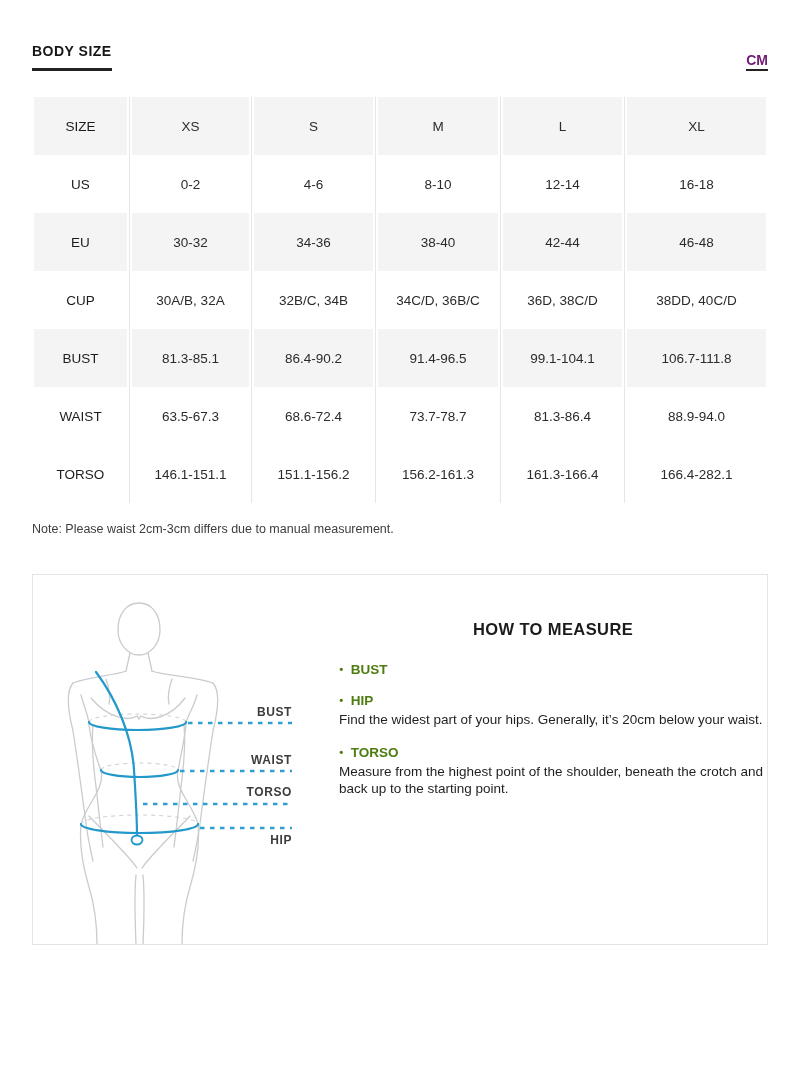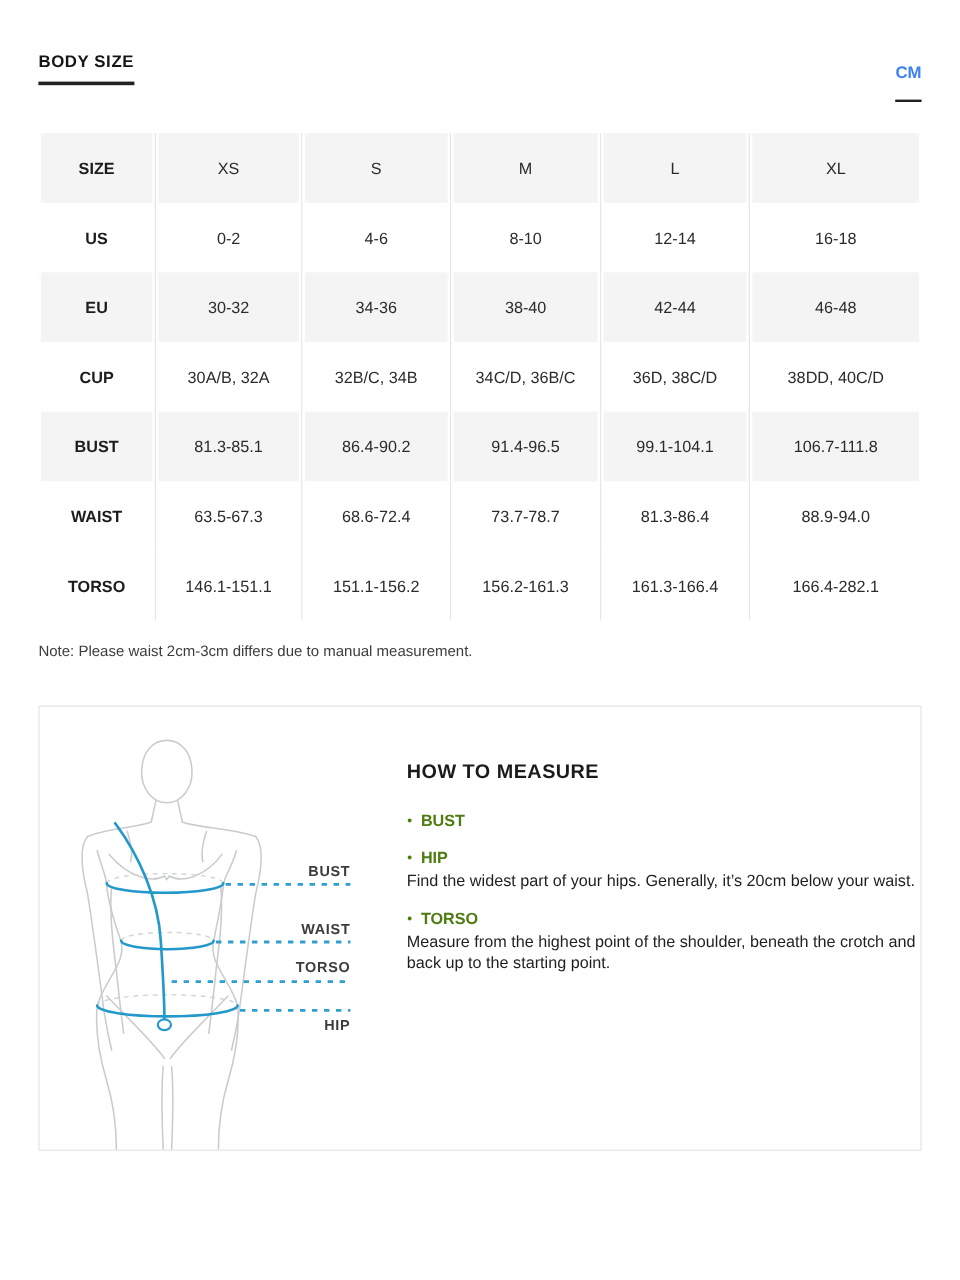--- a/index.html
+++ b/index.html
@@ -14,41 +14,41 @@
   }
   .page { padding:0 32px; }
 
   
   .page-header { display:flex; justify-content:space-between; align-items:flex-start; padding-top:44px; }
   .page-title {
     font-size:14px; font-weight:bold; letter-spacing:.5px; color:#161616;
     border-bottom:3px solid #222; padding-bottom:9px; margin:0; line-height:1.1;
   }
   .unit-toggle {
-    font-size:14px; font-weight:bold; color:#3b82f6;
-    border-bottom:2px solid #222; padding-bottom:15px; margin-top:8px; cursor:pointer;
+    font-size:14px; font-weight:bold; color:#701a75;
+    border-bottom:2px solid #222; padding-bottom:1px; margin-top:8px; cursor:pointer;
   }
 
   
   table.size-table {
     width:736px; margin-top:26px;
     border-collapse:separate; border-spacing:0; table-layout:fixed;
     font-size:13.5px;
   }
   .size-table td {
     height:58px; text-align:center; vertical-align:middle;
     padding:0; color:#2b2b2b; font-weight:normal;
     border-right:1px solid #e6e6e6;
   }
   .size-table td:last-child { border-right:none; }
   .size-table tr.gray td {
     background:#f4f4f5;
     box-shadow: inset 2px 0 0 #fff, inset -2px 0 0 #fff;
   }
-  .size-table td.lab { font-weight:bold; color:#1c1c1c; }
+  .size-table td.lab { font-weight:normal; color:#1c1c1c; }
 
   .note { font-size:12.5px; color:#3d3d3d; margin-top:19px; }
 
   
   .measure-box {
     position:relative;
     margin:38px 32px 0;
     width:736px; height:371px;
     border:1px solid #e4e4e4;
     background:#fff;
@@ -58,21 +58,21 @@
   .dlabel {
     position:absolute; left:139px; width:120px; text-align:right;
     font-size:12px; font-weight:bold; color:#3c3c3c; letter-spacing:.6px;
   }
   .dl-0 { top:130px; }   
   .dl-1 { top:178px; }   
   .dl-2 { top:210px; }   
   .dl-3 { top:258px; }   
 
   .guide { position:absolute; left:306px; top:45px; width:428px; }
-  .guide-heading { font-size:16.5px; font-weight:bold; letter-spacing:.4px; color:#1b1b1b; margin:0 0 23px; }
+  .guide-heading { font-size:16.5px; font-weight:bold; letter-spacing:.4px; color:#1b1b1b; margin:0 0 23px;text-align:center; }
   .mi { margin-bottom:16px; }
   .mi-title { font-size:13.5px; font-weight:bold; color:#4d7c0f; }
   .mi-bullet { display:inline-block; margin-right:7px; transform:scale(.85); }
   .mi-text { margin:3px 0 0; font-size:13.5px; line-height:1.28; color:#1f1f1f; }
 </style>
 </head>
 <body>
 
 <div class="page">
 

